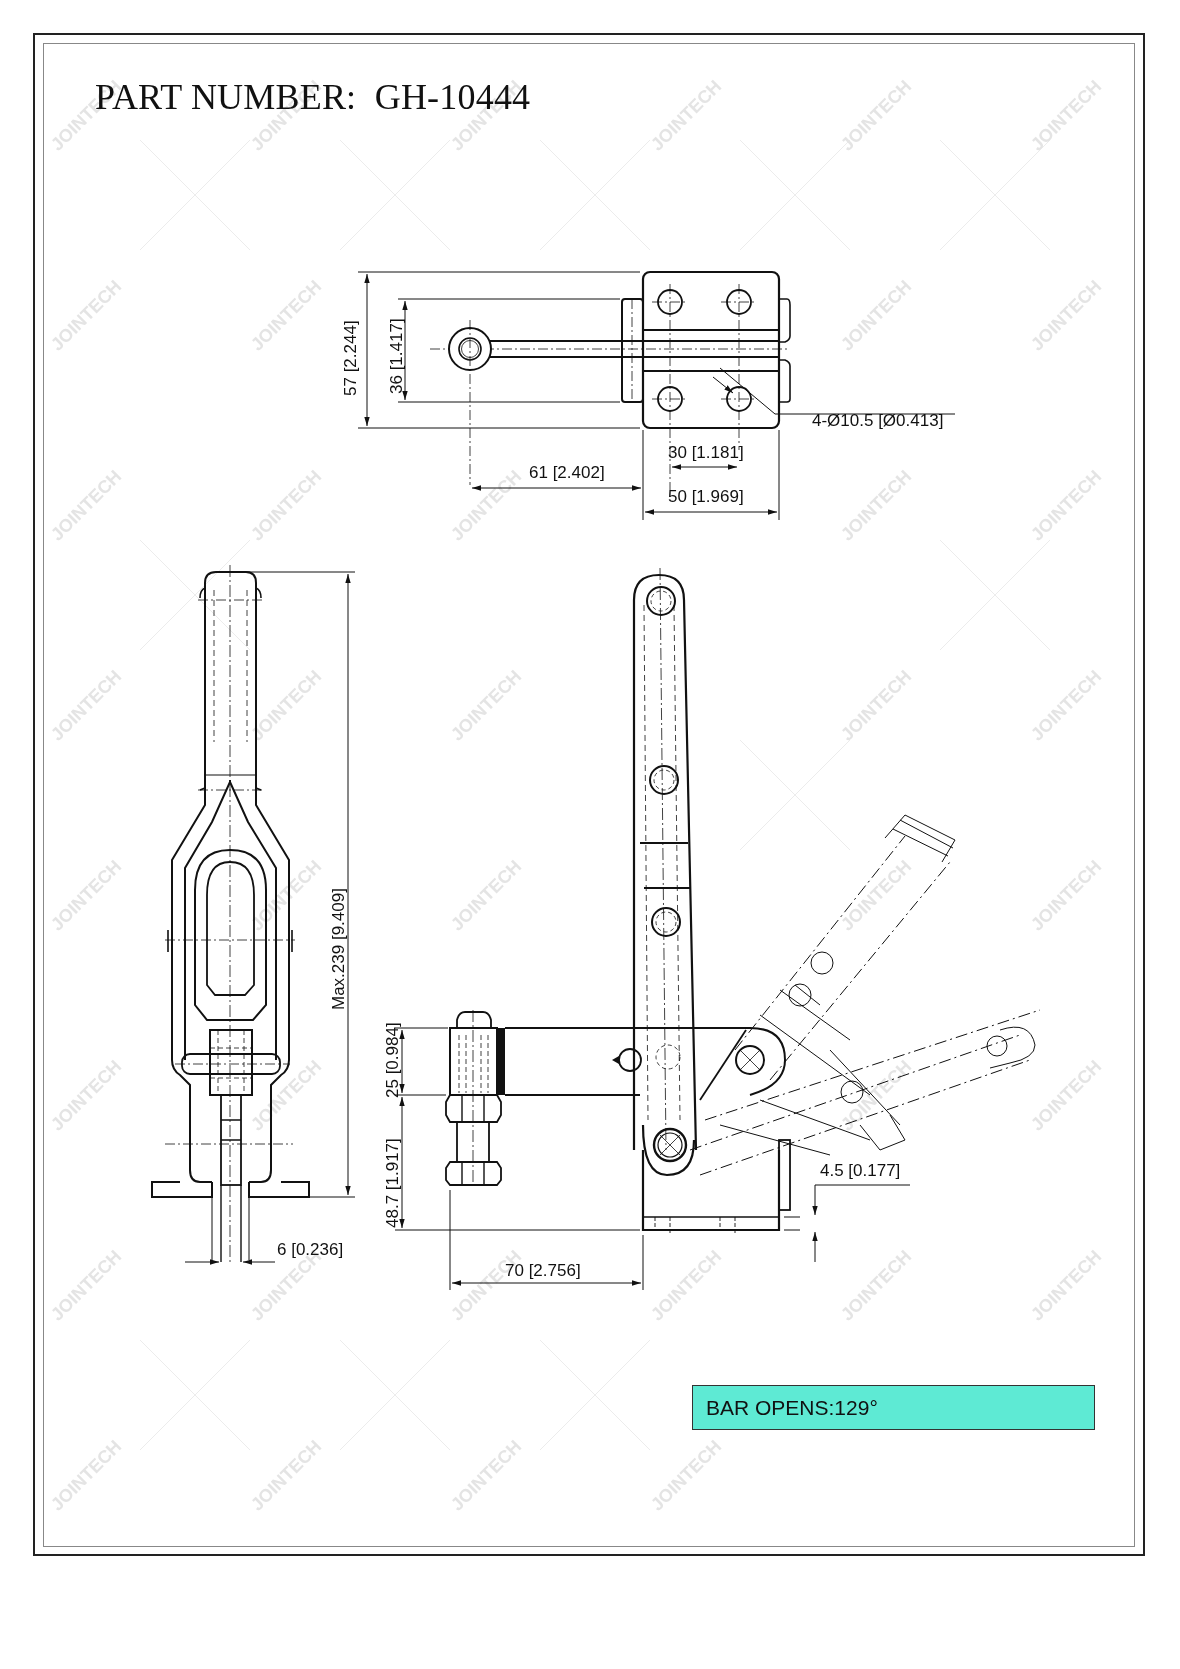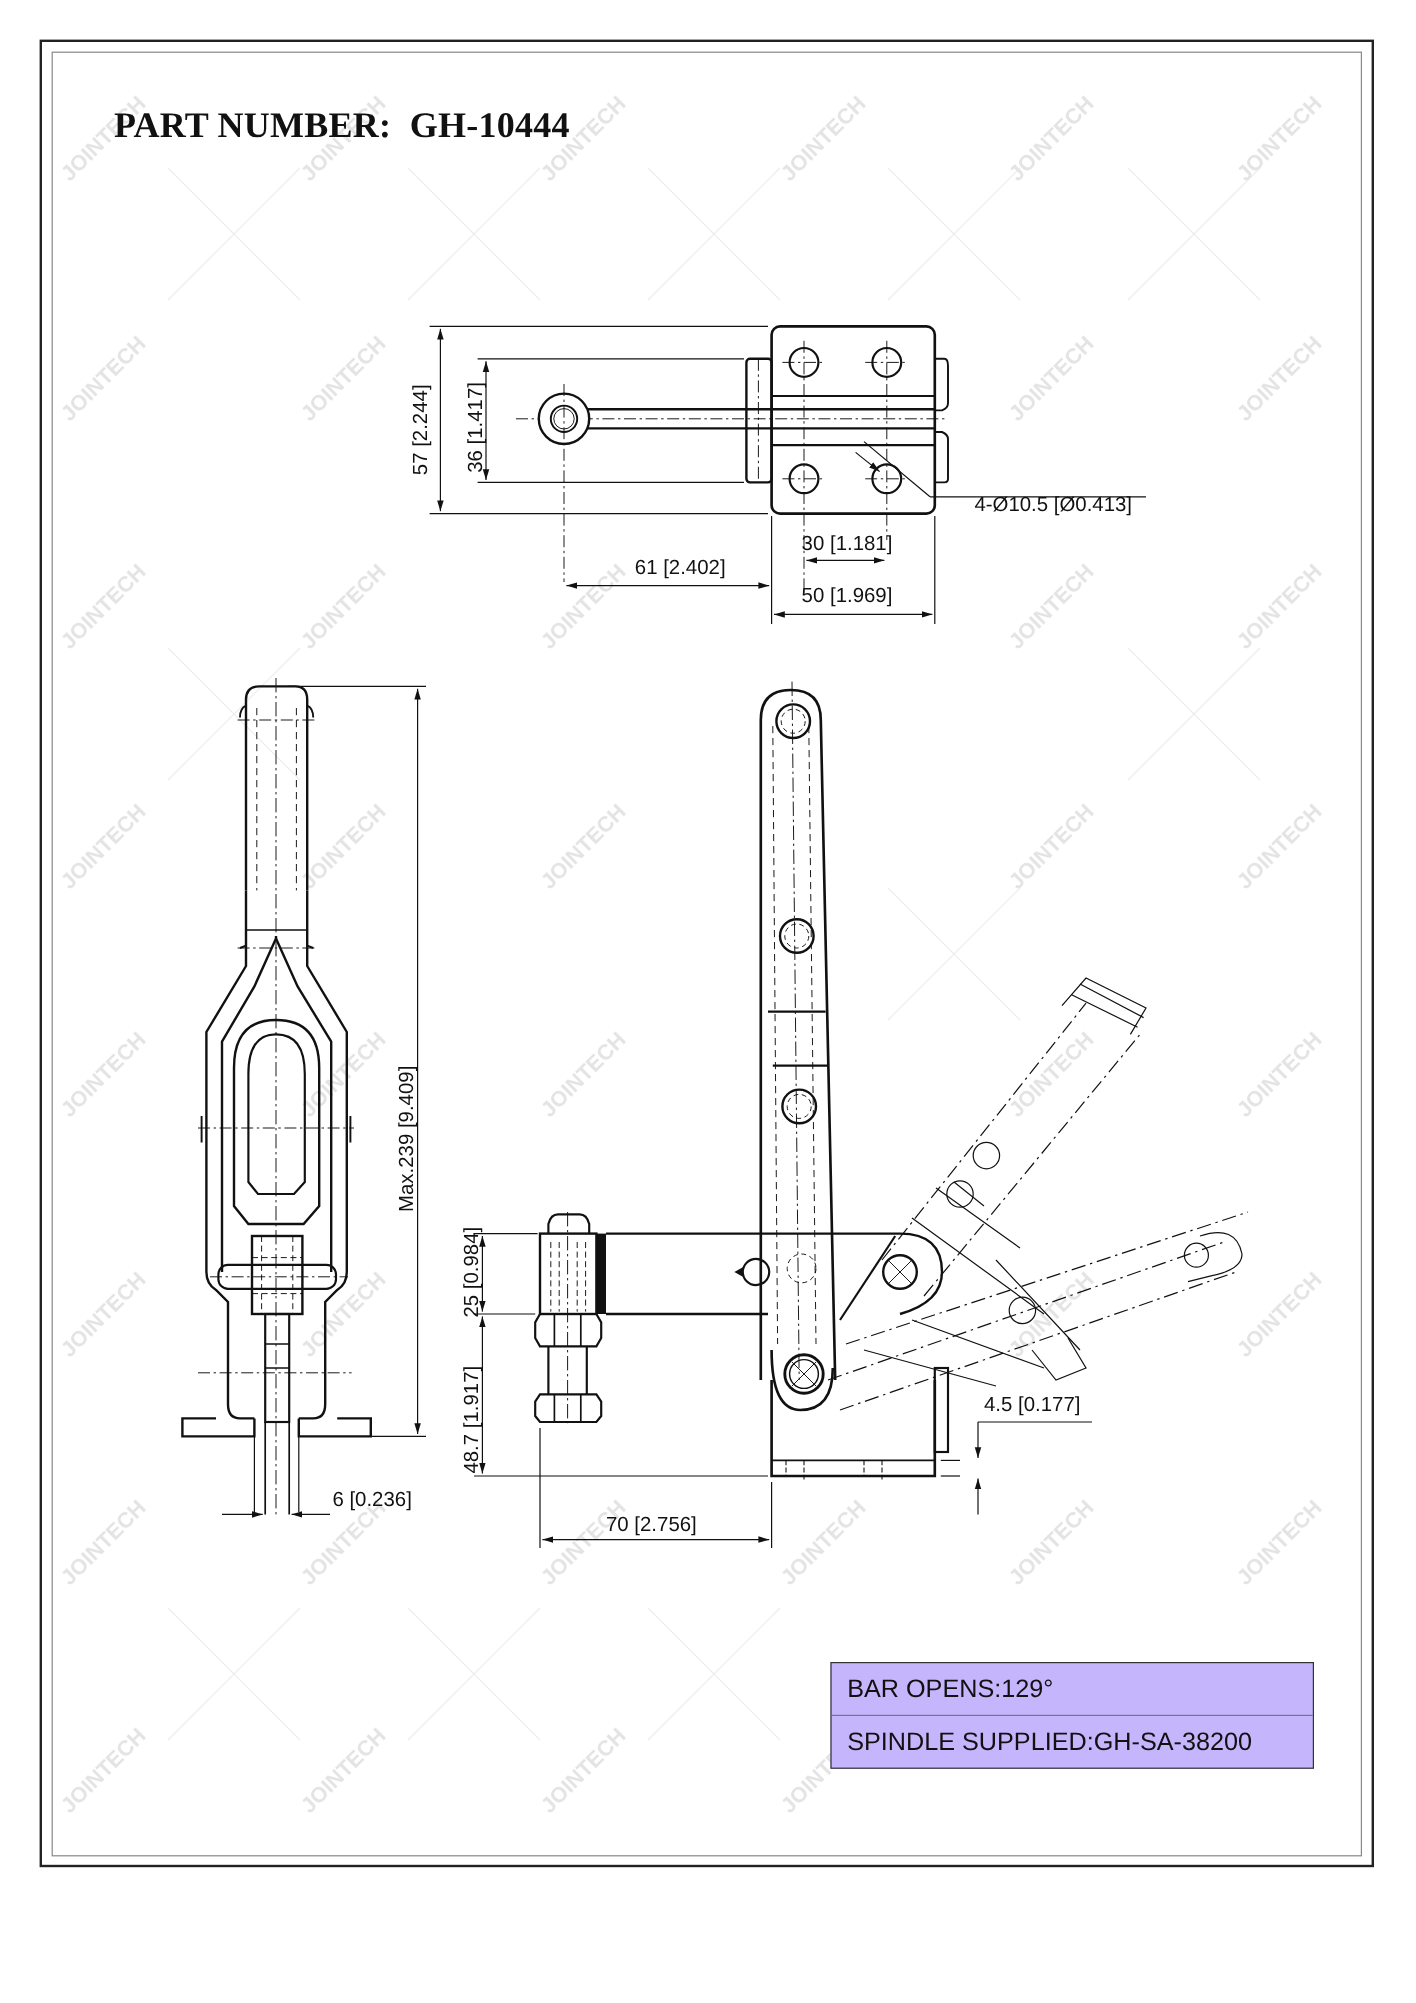--- a/index.html
+++ b/index.html
@@ -1,22 +1,22 @@
 <!DOCTYPE html>
 <html><head>
 <meta charset="utf-8">
 <style>
   html, body { margin:0; padding:0; background:#ffffff; }
   body { width:1180px; height:1669px; position:relative; overflow:hidden; font-family:"Liberation Sans", sans-serif; color:#111; }
   .frame-outer { position:absolute; left:33px; top:33px; width:1112px; height:1523px; border:2px solid #222; box-sizing:border-box; }
   .frame-inner { position:absolute; left:43px; top:43px; width:1092px; height:1504px; border:1px solid #888; box-sizing:border-box; }
-  .title { position:absolute; left:95px; top:88px; font-family:"Liberation Serif", serif; font-size:30px; letter-spacing:0.2px; color:#111; white-space:pre;font-weight:bold; }
+  .title { position:absolute; left:95px; top:76px; font-family:"Liberation Serif", serif; font-size:36px; letter-spacing:0.2px; color:#111; white-space:pre; }
   svg.drawing { position:absolute; left:0; top:0; }
   .dim { font-family:"Liberation Sans", sans-serif; font-size:17px; fill:#111; }
-  .spec-table { position:absolute; left:692px; top:1385px; width:403px; border:1.5px solid #333; box-sizing:border-box; background:#c4b5fd; }
+  .spec-table { position:absolute; left:692px; top:1385px; width:403px; border:1.5px solid #333; box-sizing:border-box; background:#5eead4; }
   .spec-row { height:43px; line-height:43px; padding-left:13px; font-size:21px; border-bottom:1px solid #777; white-space:nowrap; }
   .spec-row:last-child { border-bottom:none; }
   .wm { font-family:"Liberation Sans", sans-serif; font-weight:bold; font-size:18px; fill:#e4e4e4; }
 </style>
 </head>
 <body>
 
 <div class="frame-outer"></div>
 <div class="frame-inner"></div>
 
@@ -272,14 +272,13 @@
   <text class="dim" transform="translate(398,1098) rotate(-90)">25 [0.984]</text>
   <text class="dim" transform="translate(398,1228) rotate(-90)">48.7 [1.917]</text>
   <text class="dim" x="505" y="1276">70 [2.756]</text>
   <text class="dim" x="820" y="1176">4.5 [0.177]</text>
 </svg>
 
 <div class="title">PART NUMBER:  GH-10444</div>
 
 <div class="spec-table">
   <div class="spec-row">BAR OPENS:129°</div>
-  <div class="spec-row">SPINDLE SUPPLIED:GH-SA-38200</div>
 </div>
 
 </body></html>

